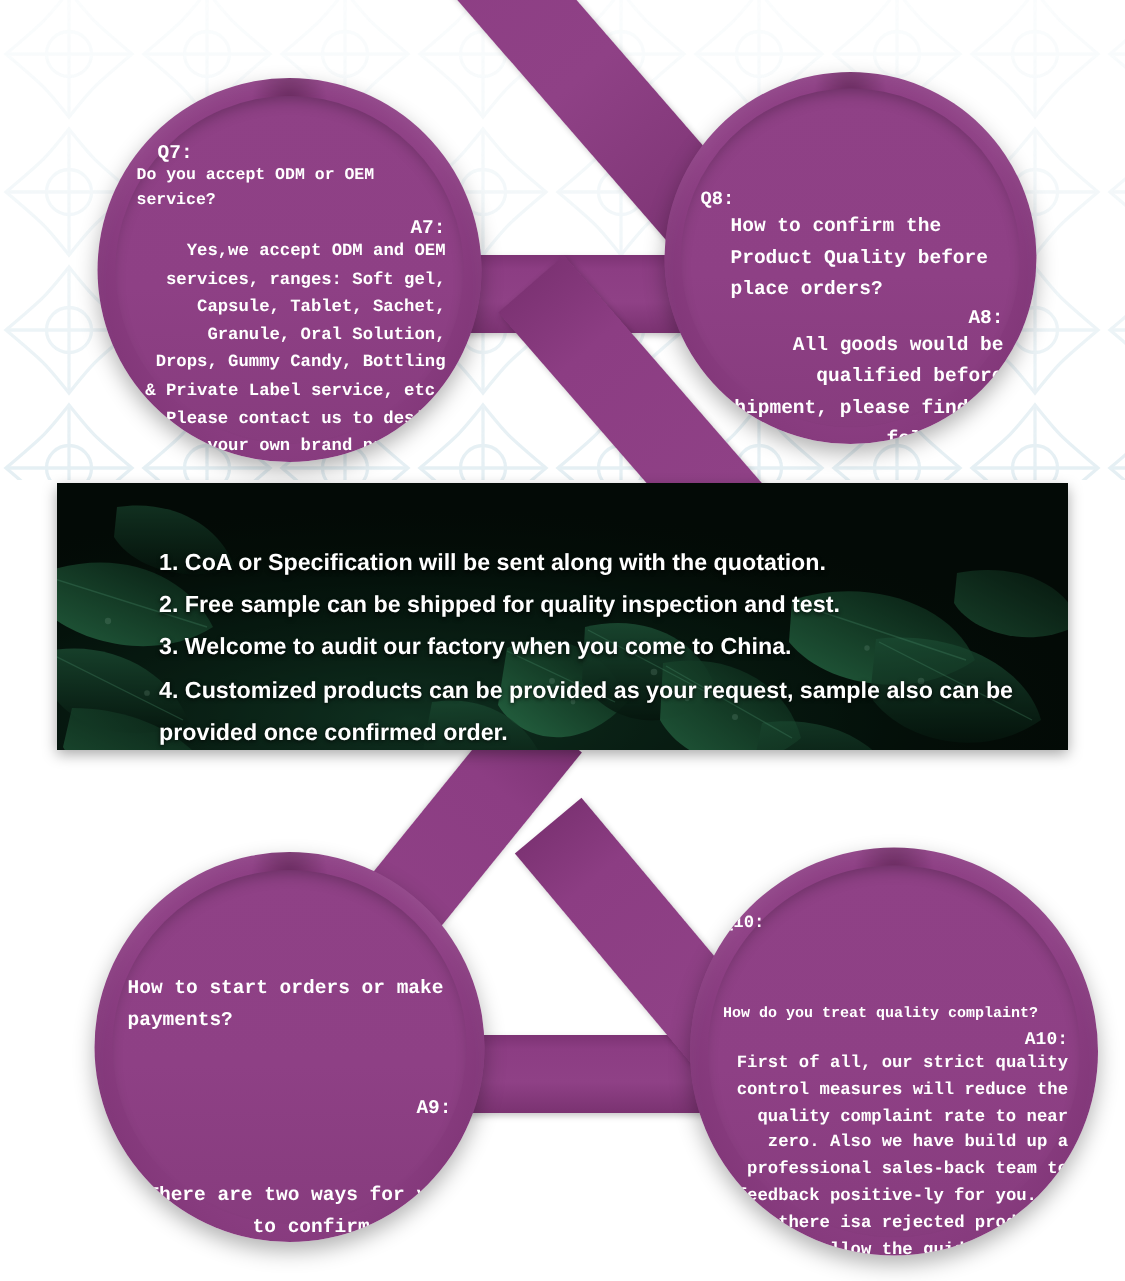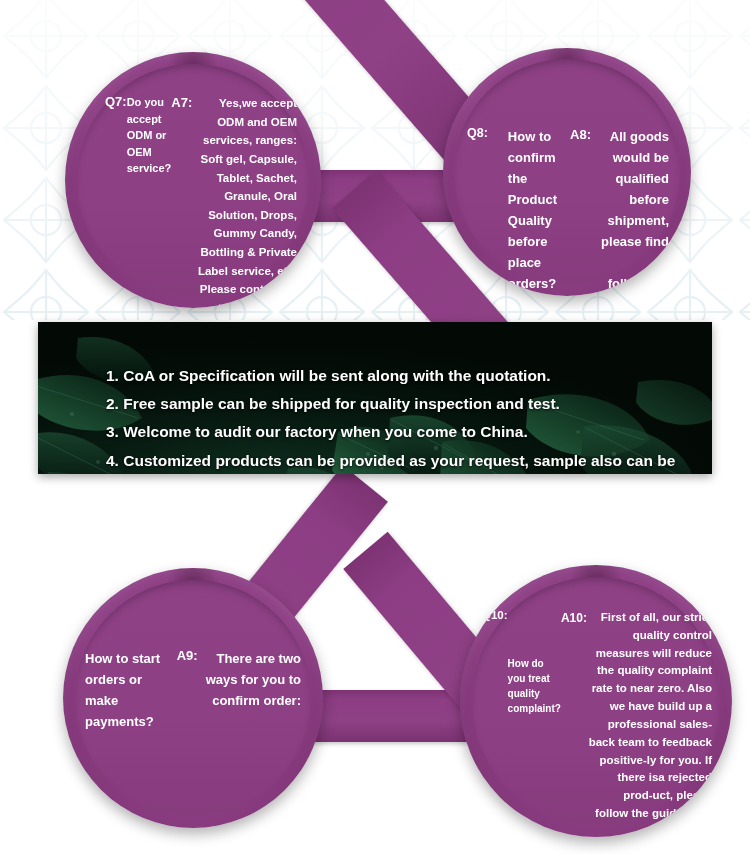--- a/index.html
+++ b/index.html
@@ -125,21 +125,23 @@
       #8e4085 55%,
       #873c7e 100%);
     box-shadow: inset 0 6px 10px -4px rgba(0,0,0,0.28);
   }
 
   .bubble-inner {
     position: absolute;
     inset: 0;
     z-index: 3;
     display: flex;
+    flex-direction: column;
     justify-content: space-between;
+    font-family: Liberation Mono, monospace;
   }
 
   .q-tag  { font-weight: bold; text-align: left; }
   .q-text { font-weight: bold; text-align: left; }
   .a-tag  { font-weight: bold; text-align: right; }
   .a-text { font-weight: bold; text-align: right; }
 
   
   #bubble-q7 {
     left: 65px; top: 52px;
@@ -183,21 +185,21 @@
   #bubble-q10 .q-text { font-size: 10px; line-height: 1.5; margin-top: 47px; }
   #bubble-q10 .a-tag  { font-size: 12px; margin-top: 2px; }
   #bubble-q10 .a-text { font-size: 11.5px; line-height: 1.55; }
 
   
   #banner {
     position: absolute;
     left: 38px;
     top: 322px;
     width: 674px;
-    height: 152px;
+    height: 178px;
     background: #050d06;
     overflow: hidden;
     box-shadow: 0 3px 9px rgba(0,0,0,0.35);
     z-index: 6;
   }
 
   .banner-leaves {
     position: absolute;
     inset: 0;
     pointer-events: none;

